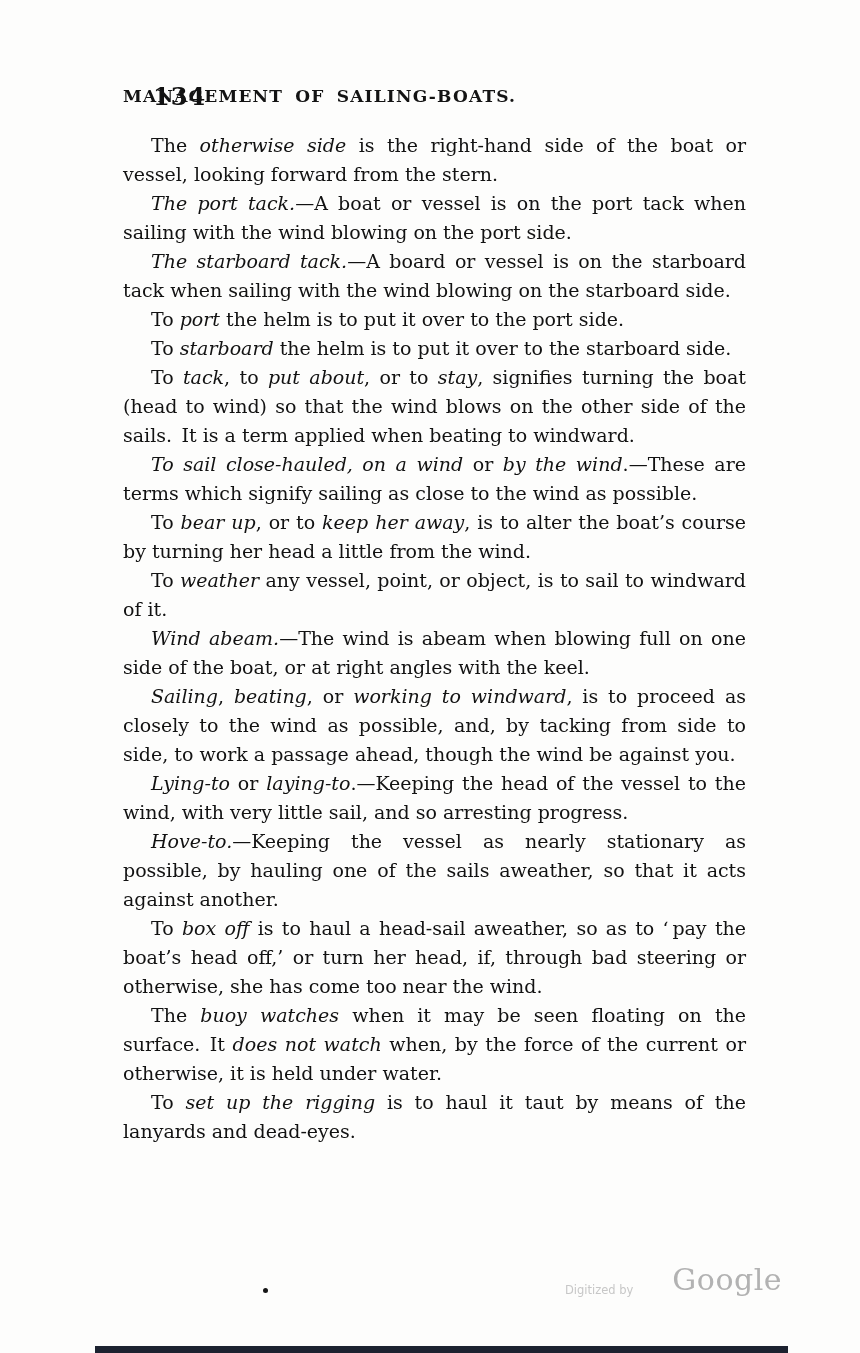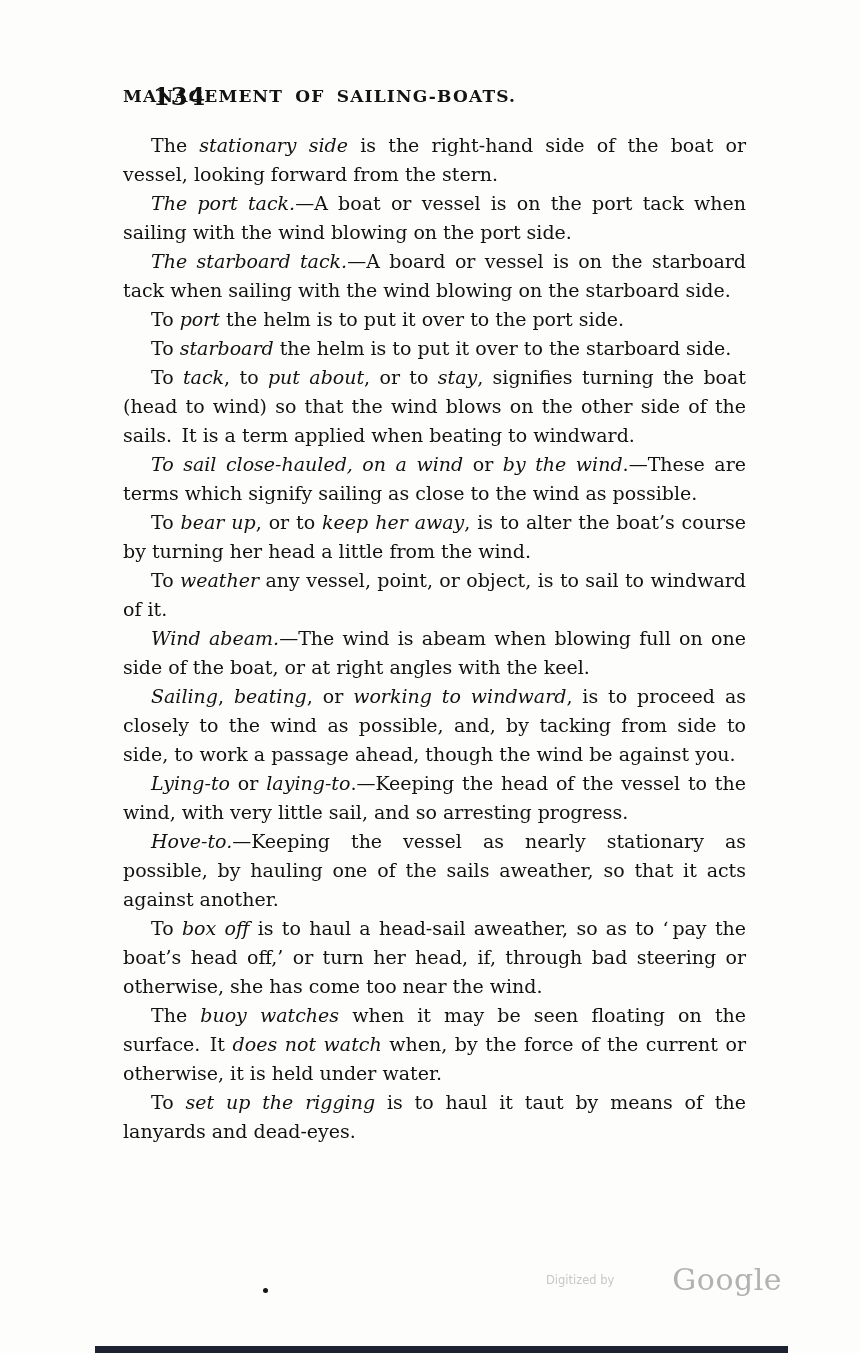--- a/index.html
+++ b/index.html
@@ -35,21 +35,21 @@
     position: absolute;
     top: 131px; left: 123px; width: 623px;
     font-size: 19px; line-height: 29px;
     text-align: justify;
     color: #121212;
   }
   .para { margin: 0; text-indent: 28px; }
   .para em { font-style: italic; }
   .watermark {
     position: absolute; top: 1262px; right: 118px;
-    display: flex; align-items: center; gap: 22px;
+    display: flex; align-items: flex-end; gap: 3px;
     white-space: nowrap;
   }
   .watermark-prefix {
     font-family: "DejaVu Sans", sans-serif;
     font-size: 11.5px; color: #c7c7c7;
   }
   .watermark-logo {
     font-family: "DejaVu Serif", serif;
     font-size: 30px; color: #b2b2b2; letter-spacing: 0.5px; margin-left: 36px;
   }
@@ -78,21 +78,21 @@
 <body>
 
 <div class="page">
 
   <div class="header">
     <span class="page-number">134</span>
     <div class="running-title">MANAGEMENT OF SAILING-BOATS.</div>
   </div>
 
   <div class="text-block">
-      <p class="para"><span>The </span><em>stationary side</em><span> is the right-hand side of the boat or vessel, looking forward from the stern.</span></p>
+      <p class="para"><span>The </span><em>otherwise side</em><span> is the right-hand side of the boat or vessel, looking forward from the stern.</span></p>
       <p class="para"><em>The port tack.</em><span>—A boat or vessel is on the port tack when sailing with the wind blowing on the port side.</span></p>
       <p class="para"><em>The starboard tack.</em><span>—A board or vessel is on the starboard tack when sailing with the wind blowing on the starboard side.</span></p>
       <p class="para"><span>To </span><em>port</em><span> the helm is to put it over to the port side.</span></p>
       <p class="para"><span>To </span><em>starboard</em><span> the helm is to put it over to the starboard side.</span></p>
       <p class="para"><span>To </span><em>tack</em><span>, to </span><em>put about</em><span>, or to </span><em>stay</em><span>, signifies turning the boat (head to wind) so that the wind blows on the other side of the sails. It is a term applied when beating to windward.</span></p>
       <p class="para"><em>To sail close-hauled, on a wind</em><span> or </span><em>by the wind</em><span>.—These are terms which signify sailing as close to the wind as possible.</span></p>
       <p class="para"><span>To </span><em>bear up</em><span>, or to </span><em>keep her away</em><span>, is to alter the boat’s course by turning her head a little from the wind.</span></p>
       <p class="para"><span>To </span><em>weather</em><span> any vessel, point, or object, is to sail to windward of it.</span></p>
       <p class="para"><em>Wind abeam.</em><span>—The wind is abeam when blowing full on one side of the boat, or at right angles with the keel.</span></p>
       <p class="para"><em>Sailing</em><span>, </span><em>beating</em><span>, or </span><em>working to windward</em><span>, is to proceed as closely to the wind as possible, and, by tacking from side to side, to work a passage ahead, though the wind be against you.</span></p>

